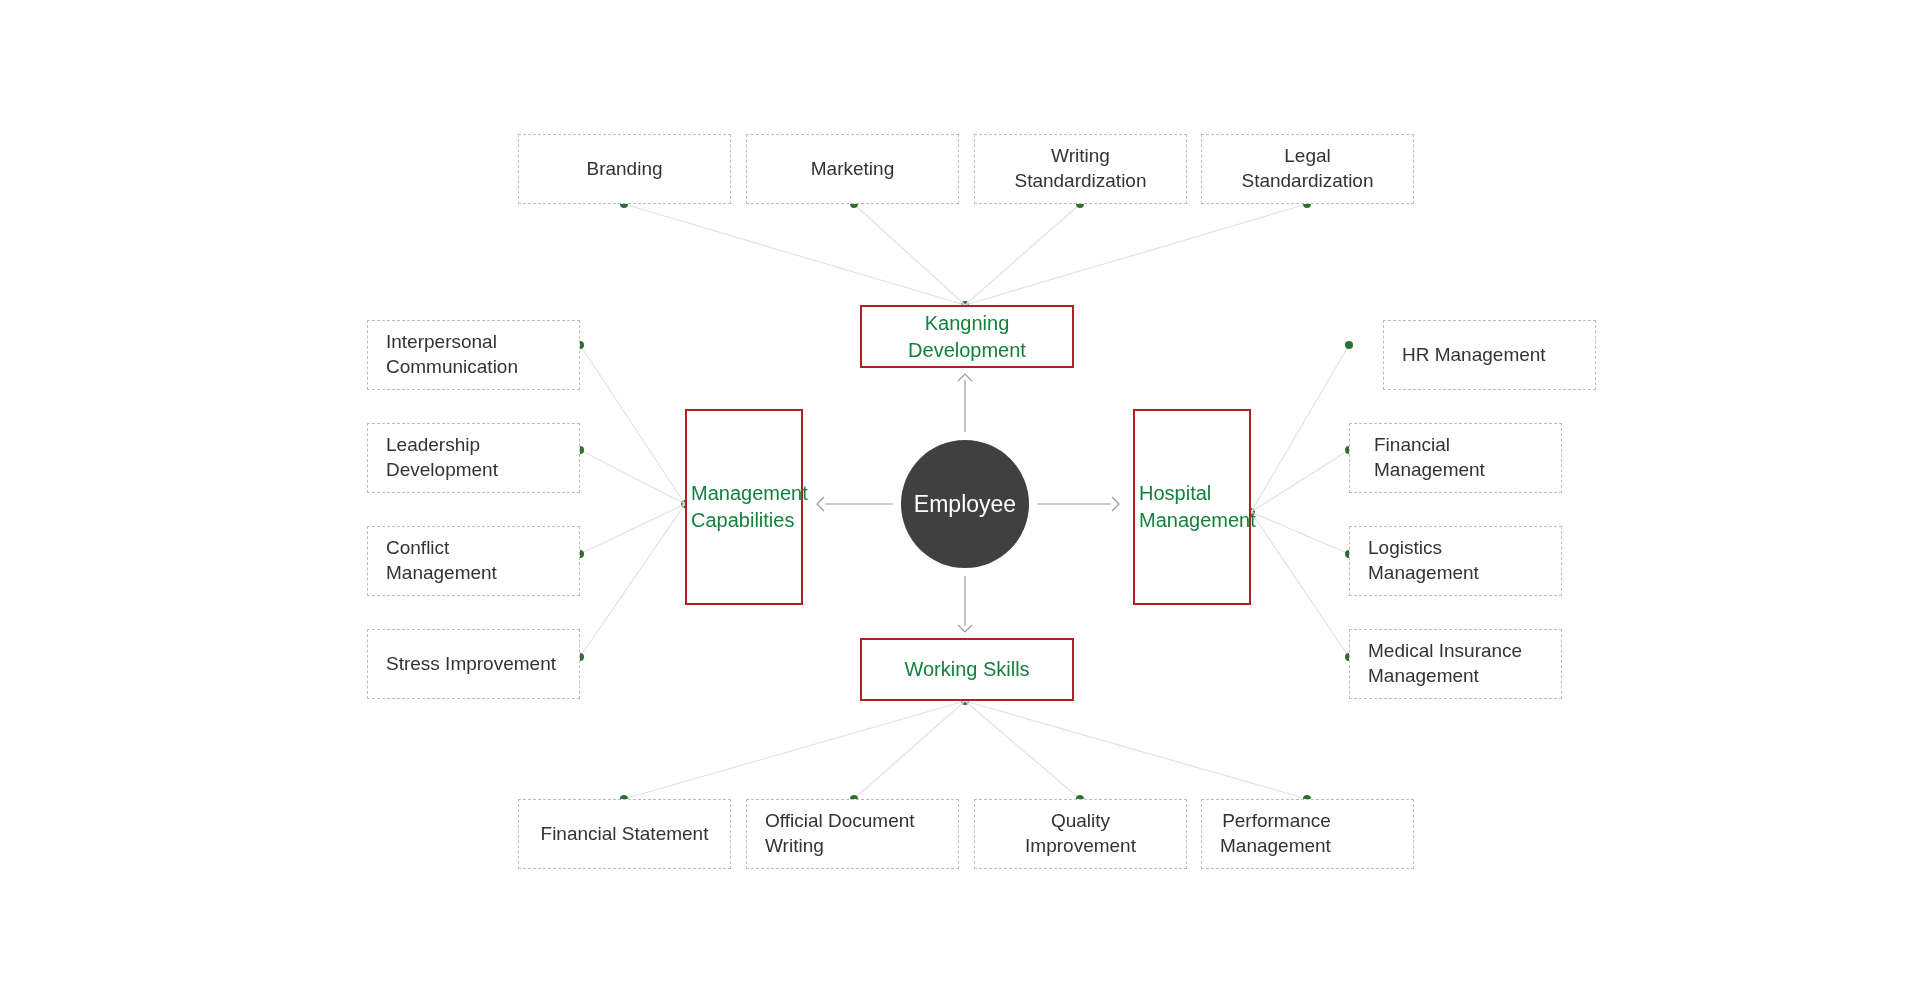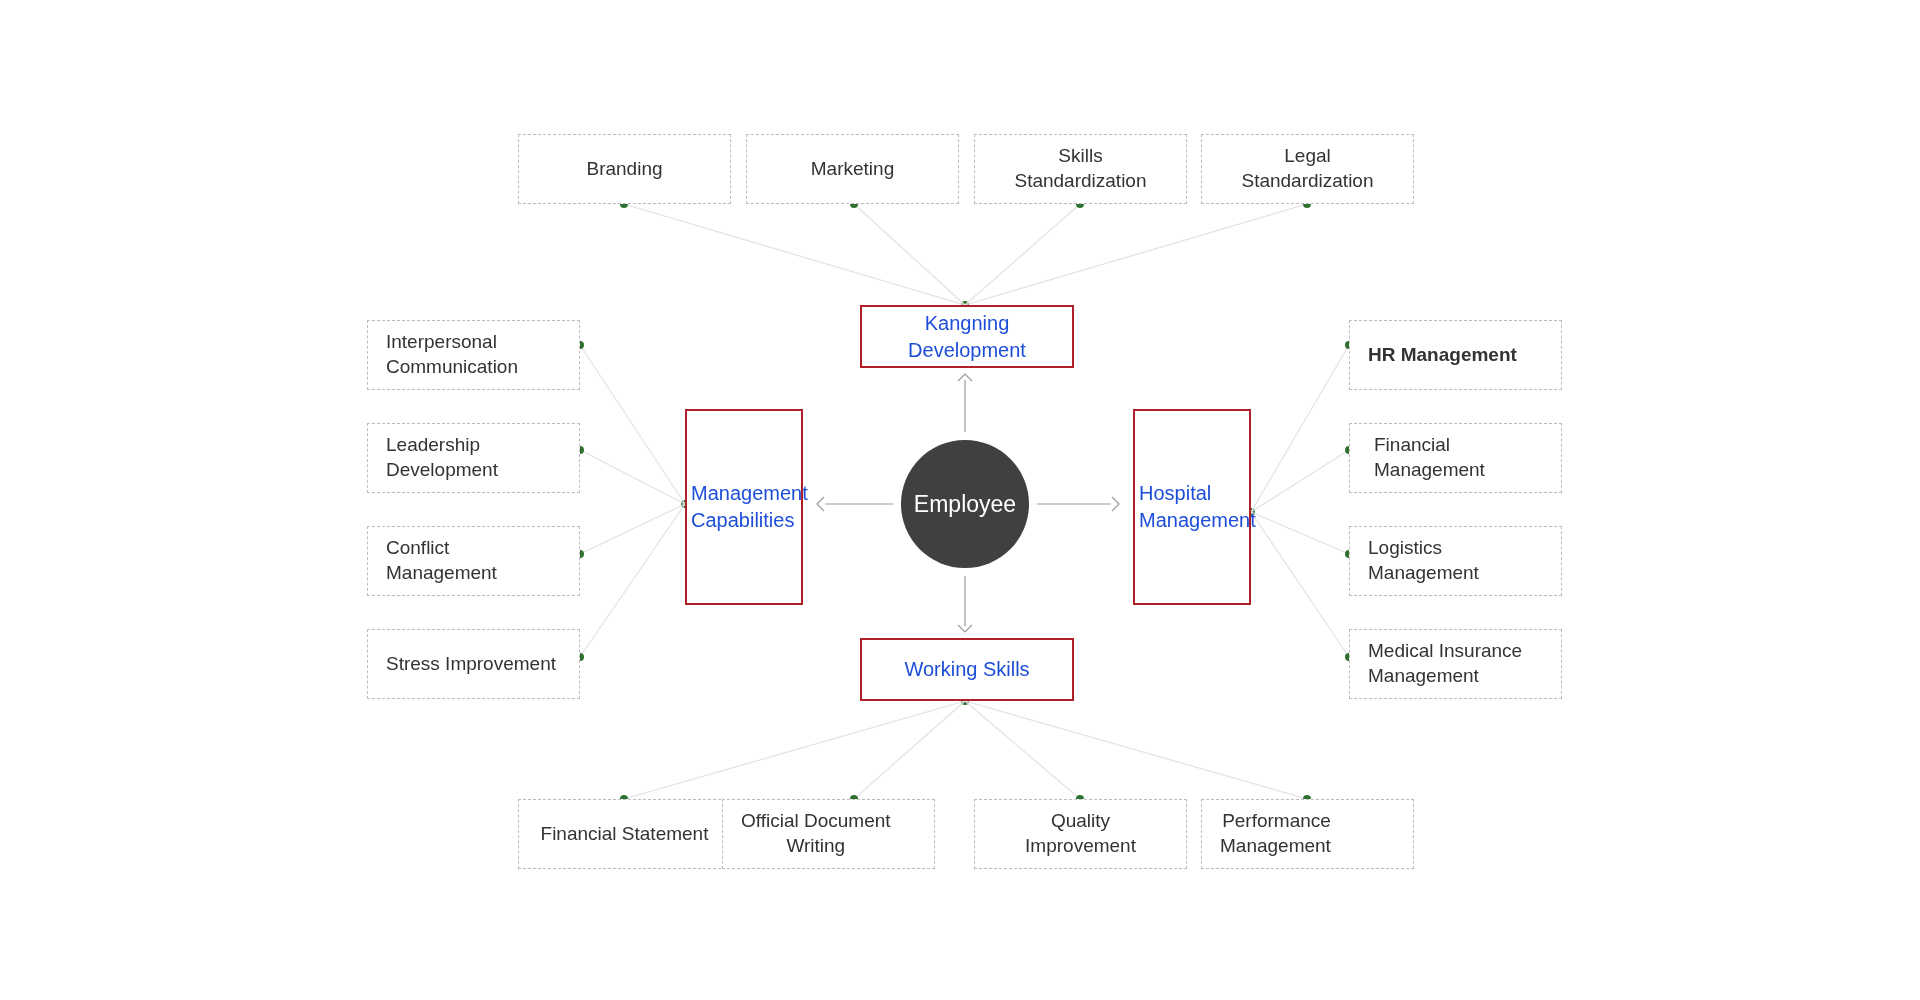--- a/index.html
+++ b/index.html
@@ -38,21 +38,21 @@
     padding: 0 18px;
     white-space: pre-line;
   }
   .leaf.center-text { justify-content: center; text-align: center; }
   .leaf.left-text   { justify-content: flex-start; text-align: left; }
 
   
   .hub {
     border: 2px solid #b01e28;
     background: #ffffff;
-    color: #1d4ed8;
+    color: #15803d;
     font-size: 20px;
     line-height: 1.35;
     justify-content: center;
     text-align: center;
     padding: 0 10px;
     white-space: pre-line;
   }
   .hub.tall { text-align: left; justify-content: flex-start; padding: 0 4px; }
 
   
@@ -131,34 +131,34 @@
       <div class="node hub" style="left: 860px; top: 305px; width: 214px; height: 63px;"><span>Kangning Development</span></div>
       <div class="node hub tall" style="left: 685px; top: 409px; width: 118px; height: 196px;"><span>Management
 Capabilities</span></div>
       <div class="node hub tall" style="left: 1133px; top: 409px; width: 118px; height: 196px;"><span>Hospital
 Management</span></div>
       <div class="node hub" style="left: 860px; top: 638px; width: 214px; height: 63px;"><span>Working Skills</span></div>
     </div>
   <div id="leaf-layer">
       <div class="node leaf center-text" style="left: 518px; top: 134px; width: 213px; height: 70px;"><span>Branding</span></div>
       <div class="node leaf center-text" style="left: 746px; top: 134px; width: 213px; height: 70px;"><span>Marketing</span></div>
-      <div class="node leaf center-text" style="left: 974px; top: 134px; width: 213px; height: 70px;"><span>Skills Standardization</span></div>
+      <div class="node leaf center-text" style="left: 974px; top: 134px; width: 213px; height: 70px;"><span>Writing Standardization</span></div>
       <div class="node leaf center-text" style="left: 1201px; top: 134px; width: 213px; height: 70px;"><span>Legal Standardization</span></div>
       <div class="node leaf left-text" style="left: 367px; top: 320px; width: 213px; height: 70px;"><span>Interpersonal
 Communication</span></div>
       <div class="node leaf left-text" style="left: 367px; top: 423px; width: 213px; height: 70px;"><span>Leadership
 Development</span></div>
       <div class="node leaf left-text" style="left: 367px; top: 526px; width: 213px; height: 70px;"><span>Conflict Management</span></div>
       <div class="node leaf left-text" style="left: 367px; top: 629px; width: 213px; height: 70px;"><span>Stress Improvement</span></div>
-      <div class="node leaf left-text" style="left: 1349px; top: 320px; width: 213px; height: 70px; font-weight: bold;"><span>HR Management</span></div>
+      <div class="node leaf left-text" style="left: 1383px; top: 320px; width: 213px; height: 70px;"><span>HR Management</span></div>
       <div class="node leaf left-text" style="left: 1349px; top: 423px; width: 213px; height: 70px; padding-left: 24px;"><span>Financial Management</span></div>
       <div class="node leaf left-text" style="left: 1349px; top: 526px; width: 213px; height: 70px;"><span>Logistics Management</span></div>
       <div class="node leaf left-text" style="left: 1349px; top: 629px; width: 213px; height: 70px;"><span>Medical Insurance
 Management</span></div>
       <div class="node leaf center-text" style="left: 518px; top: 799px; width: 213px; height: 70px;"><span>Financial Statement</span></div>
-      <div class="node leaf left-text" style="left: 722px; top: 799px; width: 213px; height: 70px; text-align: center;"><span>Official Document
+      <div class="node leaf left-text" style="left: 746px; top: 799px; width: 213px; height: 70px;"><span>Official Document
 Writing</span></div>
       <div class="node leaf center-text" style="left: 974px; top: 799px; width: 213px; height: 70px;"><span>Quality Improvement</span></div>
       <div class="node leaf left-text" style="left: 1201px; top: 799px; width: 213px; height: 70px; text-align: right;"><span>Performance
 Management</span></div>
     </div>
 
 </div>
 
 </body></html>

